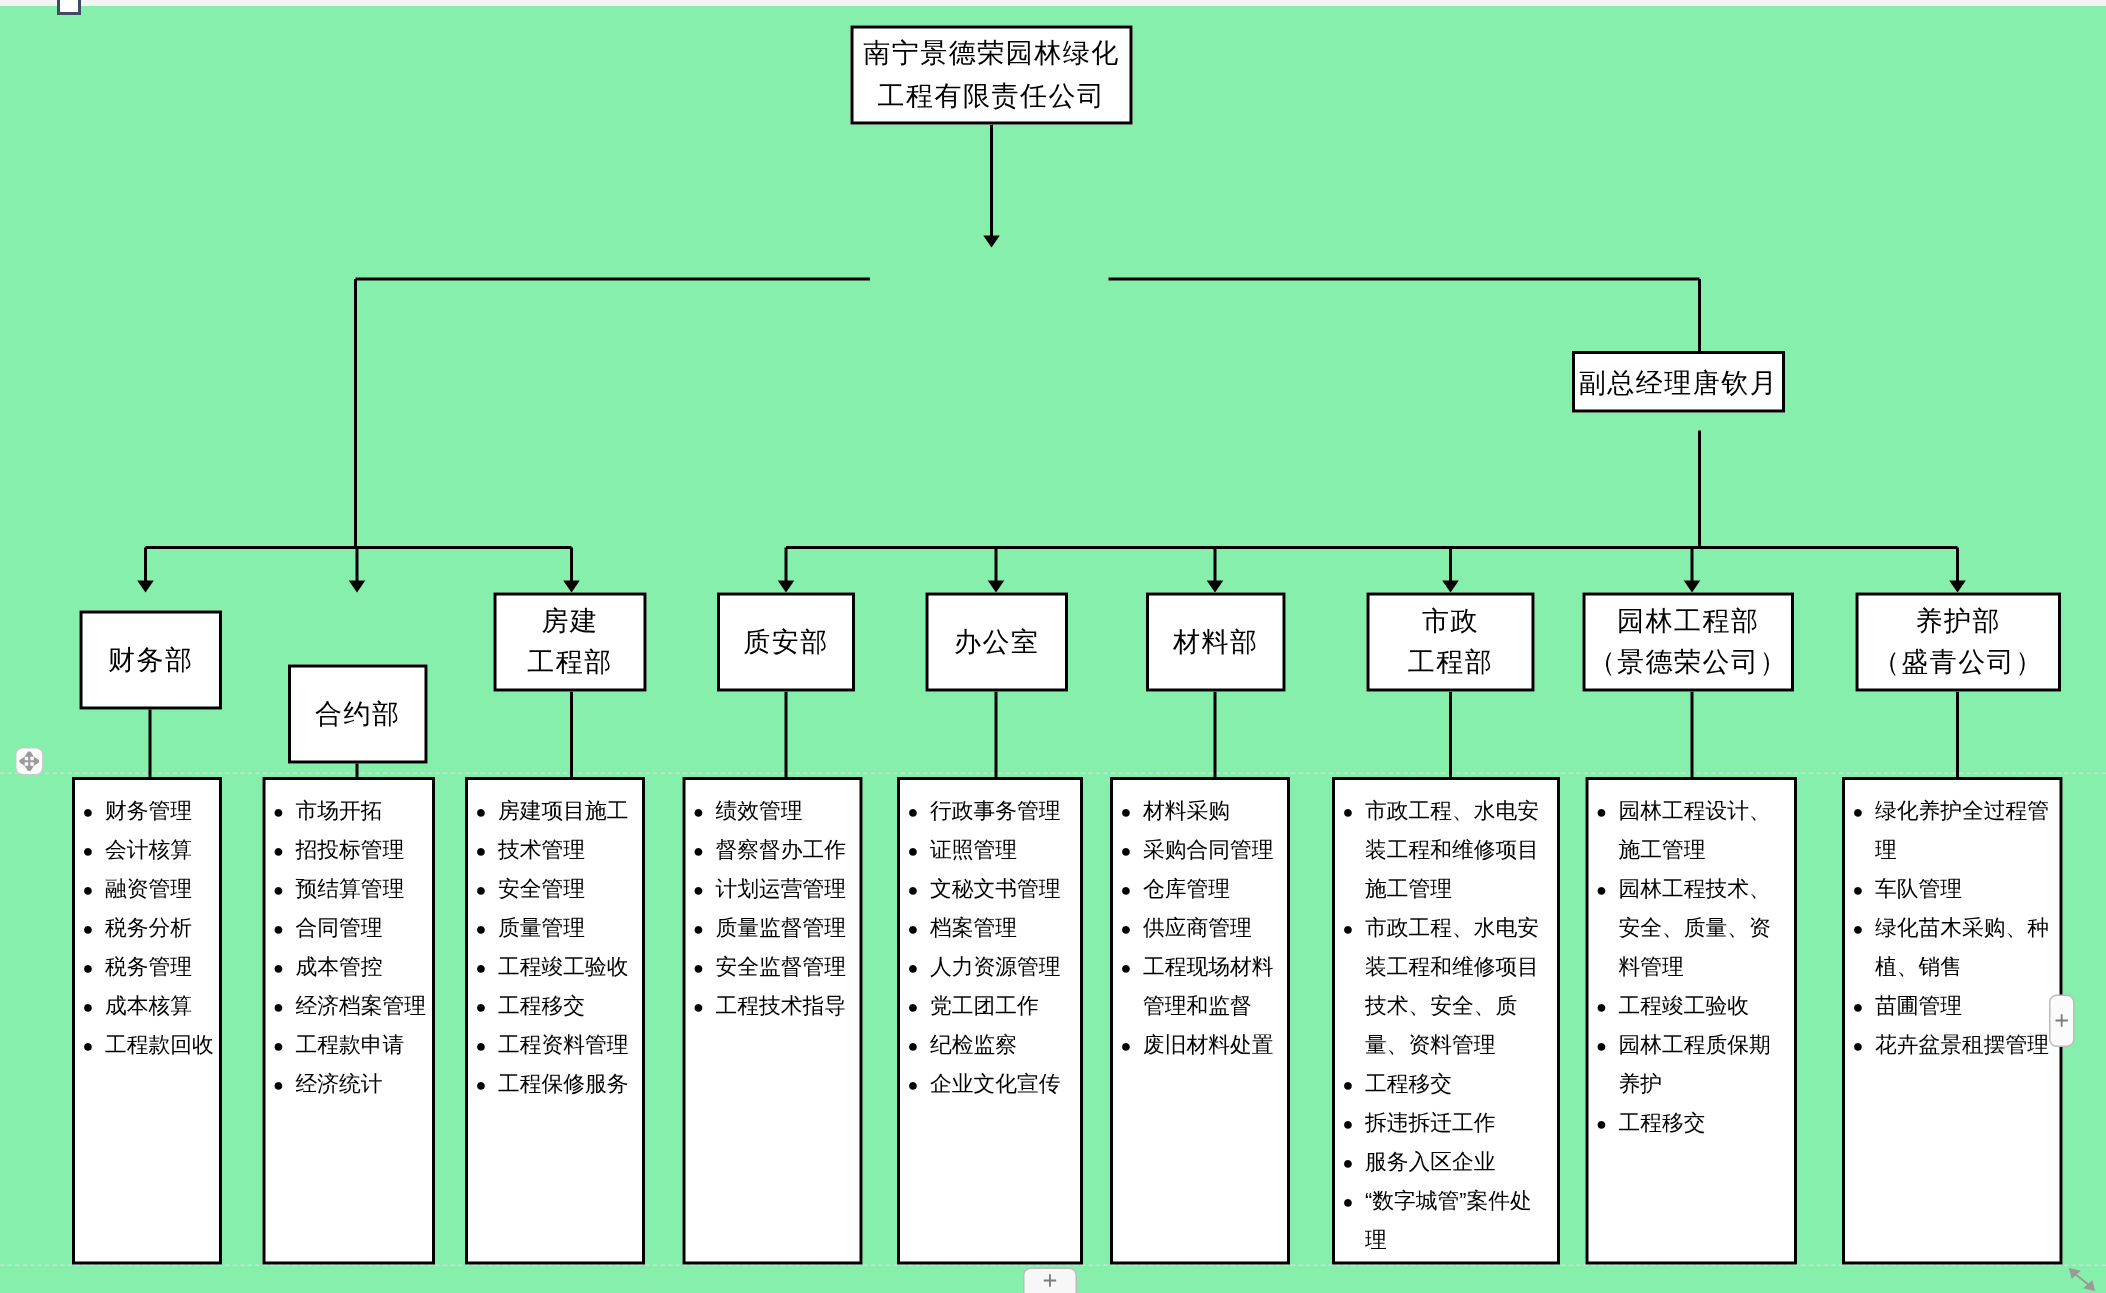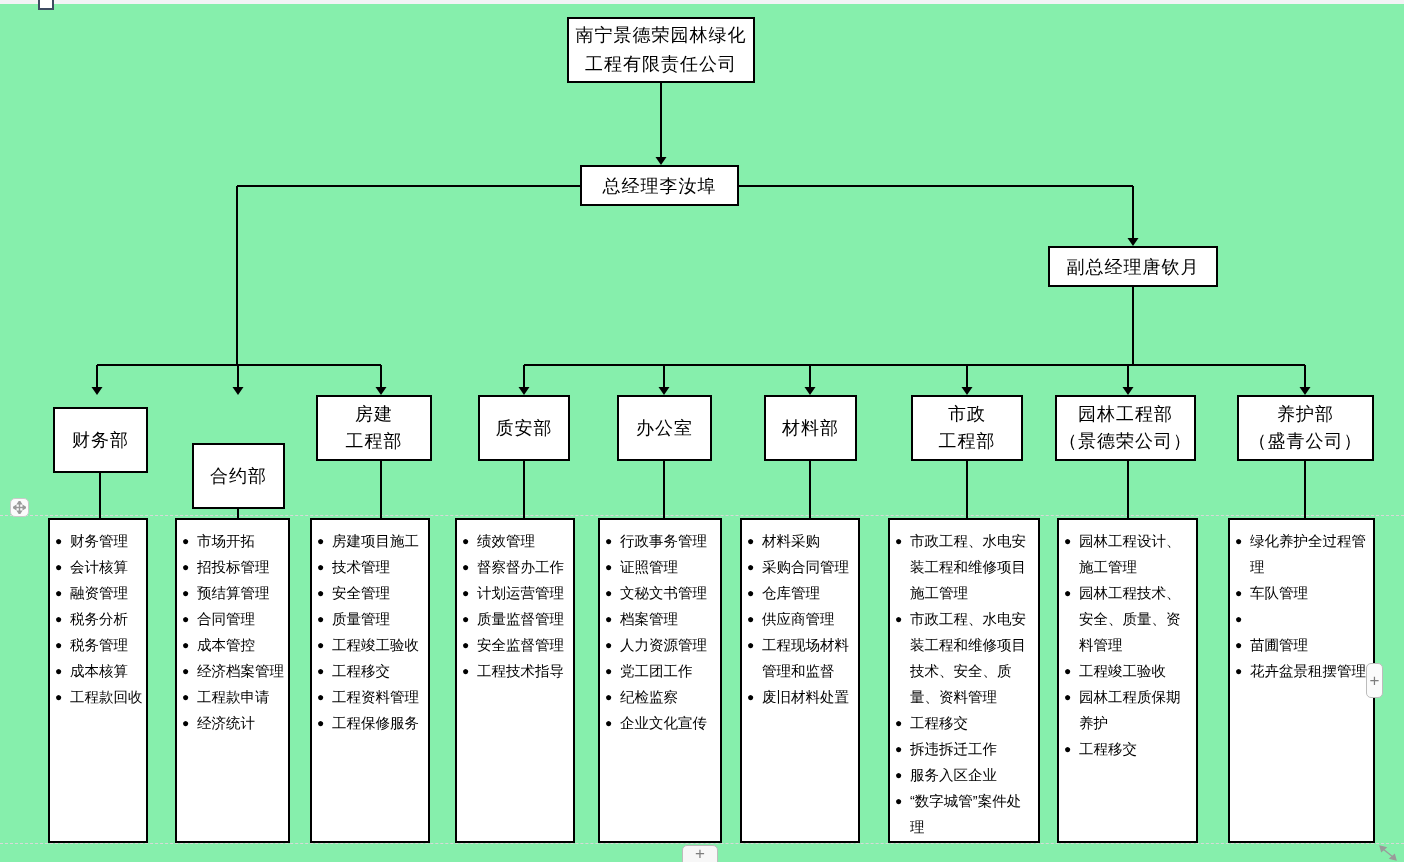--- a/index.html
+++ b/index.html
@@ -11,21 +11,21 @@
   .top-square{position:absolute;left:38px;top:-6px;width:12px;height:12px;border:2px solid #3e4b61;background:#fff;z-index:5;}
   .dashed-line{position:absolute;left:0;right:0;height:0;border-top:1px dashed #d8d8d8;z-index:1;}
   #connectors{position:absolute;left:0;top:0;z-index:1;}
   .node{
     position:absolute;box-sizing:border-box;border:2px solid #000;background:#fff;z-index:2;
     display:flex;flex-direction:column;align-items:center;justify-content:center;
     text-align:center;letter-spacing:1px;
   }
   .company{left:567px;top:17px;width:188px;height:66px;font-size:18px;line-height:29px;}
   .gm{left:580px;top:165px;width:159px;height:41px;font-size:18px;}
-  .dgm{left:1048px;top:246px;width:170px;height:41px;font-size:18px;}
+  .dgm{left:1048px;top:234px;width:142px;height:41px;font-size:18px;}
   .dept{top:395px;height:66px;font-size:18px;line-height:27px;}
   .list{
     position:absolute;top:518px;height:325px;box-sizing:border-box;border:2px solid #000;
     background:#fff;z-index:2;padding:8px 3px 0 5px;
   }
   .duty{display:flex;align-items:flex-start;font-size:14.5px;line-height:26px;}
   .duty .bullet{flex:0 0 15px;font-size:12px;}
   .duty .txt{flex:1 1 auto;}
   .mini-btn{
     position:absolute;box-sizing:border-box;border:1px solid #bcbcbc;border-radius:5px;
@@ -86,23 +86,20 @@
       <line x1="967" y1="461" x2="967" y2="518" stroke="#000" stroke-width="2"></line>
       <line x1="1128" y1="461" x2="1128" y2="518" stroke="#000" stroke-width="2"></line>
       <line x1="1305" y1="461" x2="1305" y2="518" stroke="#000" stroke-width="2"></line>
     </svg>
 
   <div class="node company">
     <div>南宁景德荣园林绿化</div>
     <div>工程有限责任公司</div>
   </div>
 
-  <div class="node gm">
-    <div>总经理李汝埠</div>
-  </div>
 
   <div class="node dgm">
     <div>副总经理唐钦月</div>
   </div>
 
   <div id="dept-layer">
       <div class="node dept" style="left: 53px; width: 95px; margin-top: 12px;">
         <div>财务部</div>
       </div>
       <div class="list" style="left: 48px; width: 100px;">
@@ -165,21 +162,21 @@
         </div>
         <div class="duty">
           <span class="bullet">●</span>
           <span class="txt">工程款申请</span>
         </div>
         <div class="duty">
           <span class="bullet">●</span>
           <span class="txt">经济统计</span>
         </div>
       </div>
-      <div class="node dept" style="left: 316px; width: 116px;">
+      <div class="node dept" style="left: 329px; width: 102px;">
         <div>房建</div>
         <div>工程部</div>
       </div>
       <div class="list" style="left: 310px; width: 120px;">
         <div class="duty">
           <span class="bullet">●</span>
           <span class="txt">房建项目施工</span>
         </div>
         <div class="duty">
           <span class="bullet">●</span>
@@ -369,20 +366,21 @@
         <div class="duty">
           <span class="bullet">●</span>
           <span class="txt">绿化养护全过程管理</span>
         </div>
         <div class="duty">
           <span class="bullet">●</span>
           <span class="txt">车队管理</span>
         </div>
         <div class="duty">
           <span class="bullet">●</span>
+          <span class="txt">绿化苗木采购、种植、销售</span>
         </div>
         <div class="duty">
           <span class="bullet">●</span>
           <span class="txt">苗圃管理</span>
         </div>
         <div class="duty">
           <span class="bullet">●</span>
           <span class="txt">花卉盆景租摆管理</span>
         </div>
       </div>

